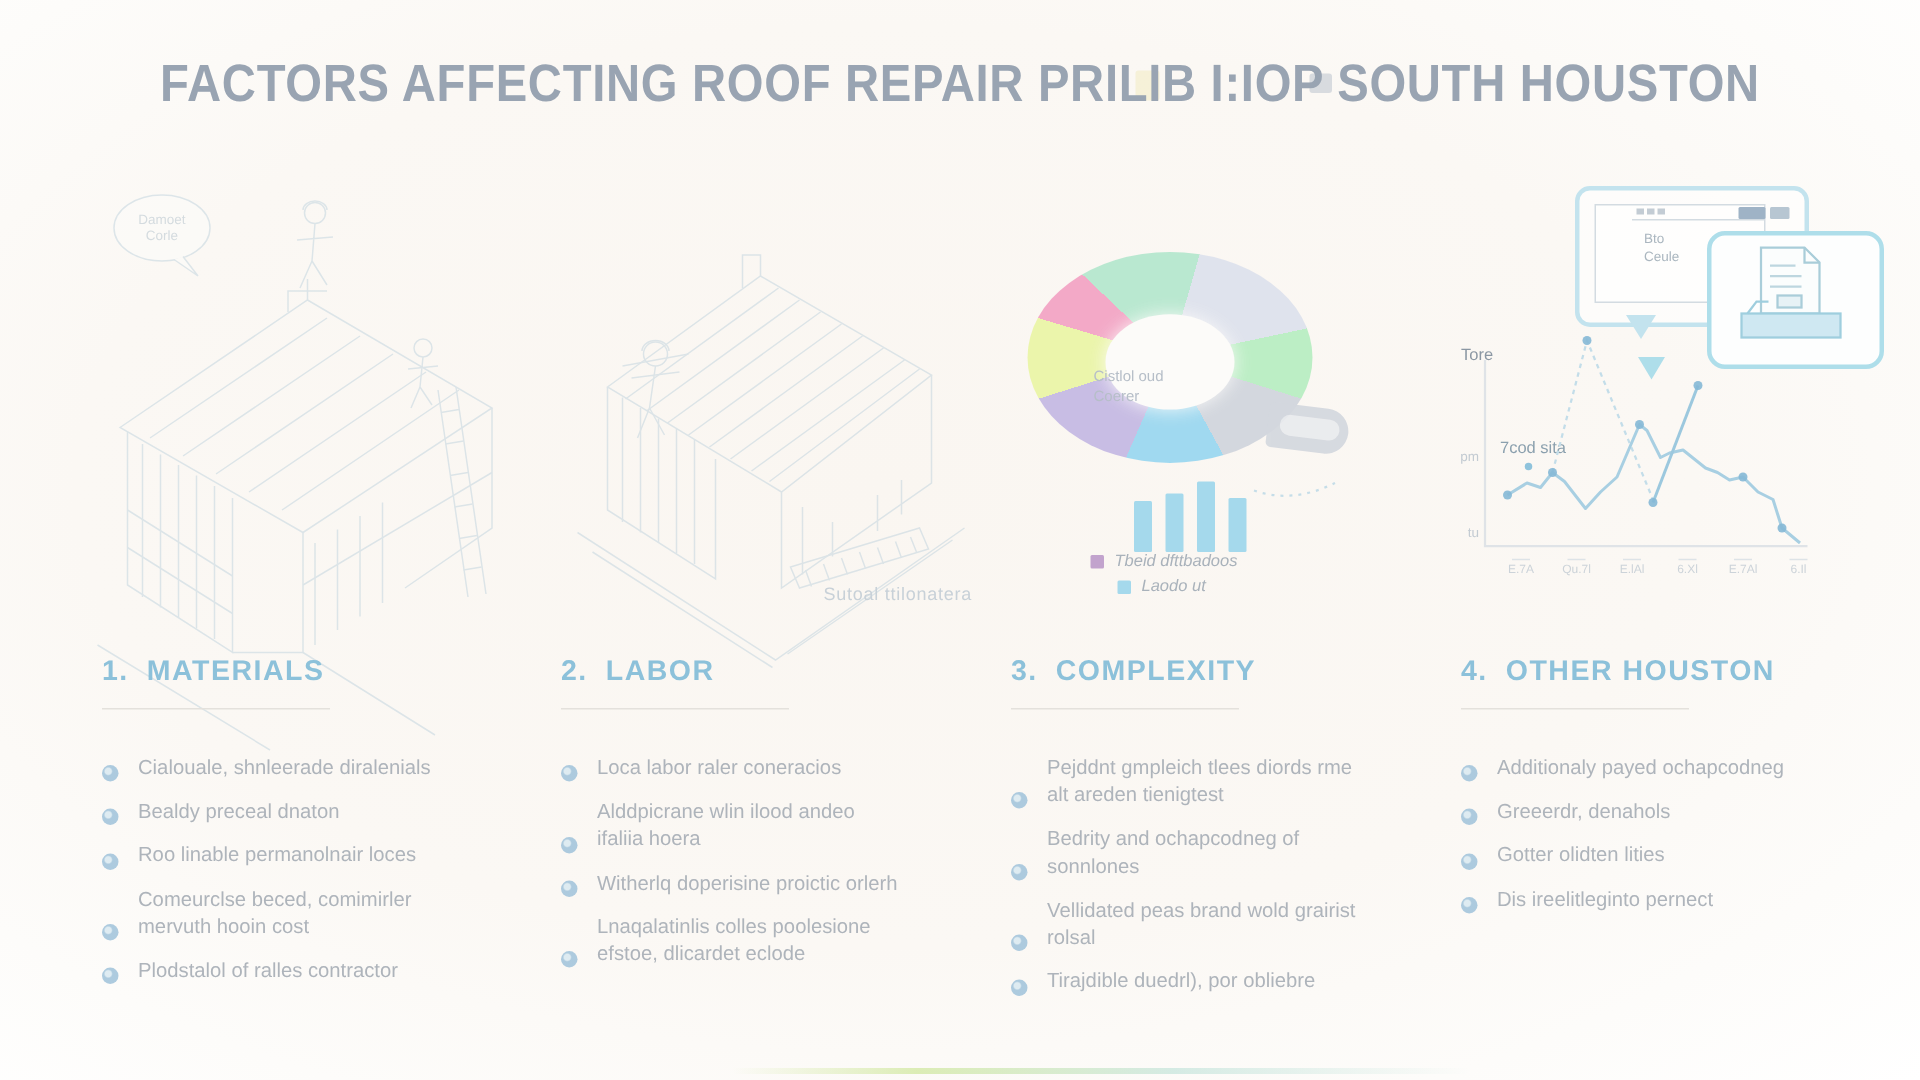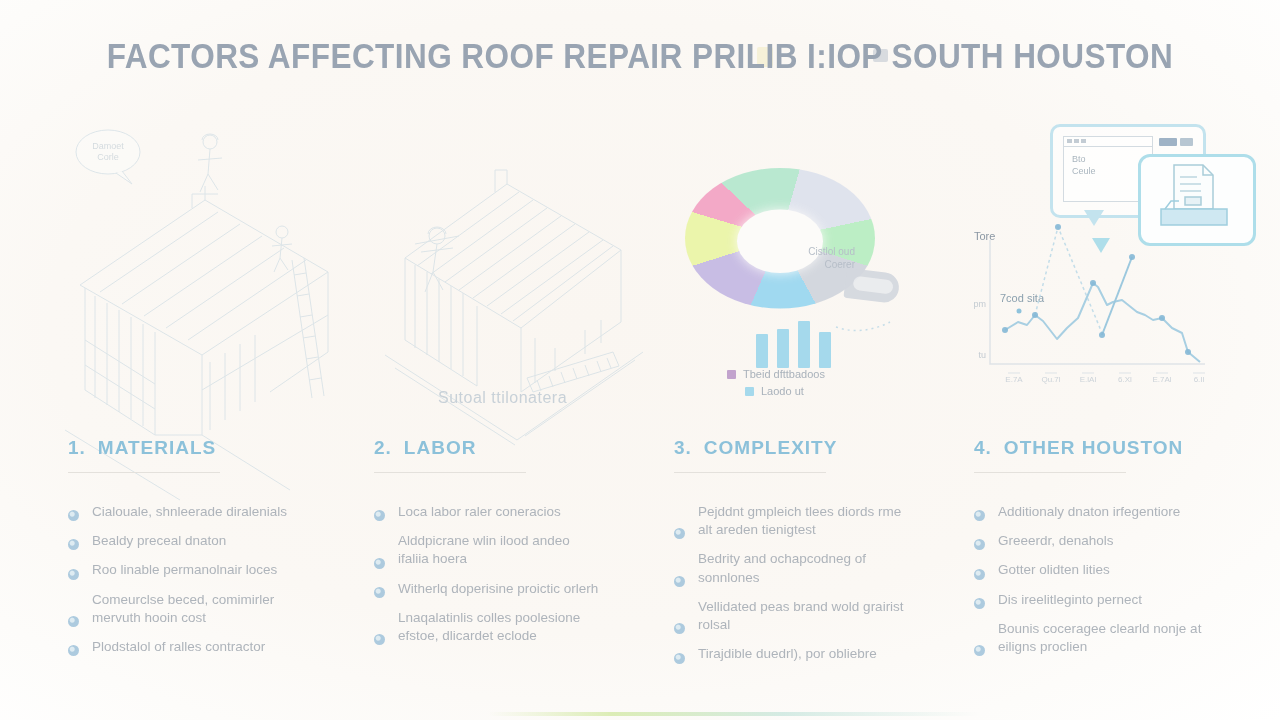--- a/index.html
+++ b/index.html
@@ -25,44 +25,44 @@
   .sec-bullets{list-style:none;margin:30px 0 0 0;padding:0;}
   .sec-bullets li{display:flex;gap:13px;margin-bottom:11px;align-items:flex-end;}
   .bullet-icon{flex:0 0 auto;width:11px;height:11px;margin-top:3px;border-radius:50%;
     background:radial-gradient(circle at 38% 38%, #d9e9f1 0 2px, #9fc2da 3px 100%);opacity:.85;}
   .bullet-text{width:206px;font-size:13.5px;line-height:1.35;color:#aeb4bb;}
   
   #donut{left:685px;top:168px;width:190px;height:190px;border-radius:50%;
     transform:scaleY(.74);transform-origin:50% 0;}
   #donut-hole{position:absolute;left:52px;top:56px;width:86px;height:86px;border-radius:50%;
     background:#fcfbf9;box-shadow:0 0 14px rgba(252,251,249,.9);}
-  #donut-center-label{left:769px;top:245px;width:86px;text-align:right;
+  #donut-center-label{left:729px;top:245px;width:86px;text-align:left;
     font-size:10px;line-height:1.3;color:#b6bec8;}
   #donut-arm{left:845px;top:271px;width:54px;height:30px;background:#d3d7de;
     border-radius:4px 18px 18px 4px;transform:rotate(7deg);opacity:.9;}
   #donut-arm-inner{position:absolute;left:8px;top:7px;width:40px;height:14px;background:#f2f3f5;border-radius:8px;opacity:.7;}
   
   #mini-bars{left:756px;top:320px;width:86px;height:48px;display:flex;align-items:flex-end;gap:9px;}
   .mini-bar{width:12px;background:#a5d9ec;border-radius:1px;}
   
-  #legend{left:727px;top:368px;font-size:11px;color:#a9b2bb;}
+  #legend{left:727px;top:368px;font-size:11px;color:#a9b2bb;font-style:italic;}
   .legend-row{display:flex;align-items:center;gap:7px;margin-bottom:5px;}
   .legend-row.indent{margin-left:18px;}
   .legend-swatch{width:9px;height:9px;border-radius:1px;}
   
-  #house2-caption{left:438px;top:389px;width:210px;text-align:left;
-    font-size:16px;color:#c8d1d8;letter-spacing:.5px;}
+  #house2-caption{left:438px;top:389px;width:210px;text-align:right;
+    font-size:12px;color:#c8d1d8;letter-spacing:.5px;}
   
   #chat-icons{left:1046px;top:110px;width:176px;height:136px;}
   #bubble-big{position:absolute;left:4px;top:14px;width:150px;height:88px;
     border:3px solid #c3e3ee;border-radius:10px;background:rgba(255,255,255,.55);}
   #bubble-big-tail{position:absolute;left:38px;top:100px;width:0;height:0;
     border-left:10px solid transparent;border-right:10px solid transparent;border-top:16px solid #c3e3ee;}
   #mini-browser{position:absolute;left:10px;top:9px;width:88px;height:64px;
-    border:1.5px solid #d3dbe1;background:rgba(255,255,255,.6);}
+    border:1.5px solid #d3dbe1;background:rgba(255,255,255,.6);padding-left:24px;}
   #mini-browser-bar{height:10px;border-bottom:1.5px solid #d3dbe1;display:flex;gap:2px;padding:2px 3px;box-sizing:border-box;}
   .mb-dot{width:5px;height:4px;background:#c3ccd4;}
   #mini-browser-text{padding:6px 0 0 8px;font-size:9px;line-height:1.35;color:#aab6bf;}
   .mb-row{position:absolute;border-radius:1px;}
   #bubble-small{position:absolute;left:92px;top:44px;width:112px;height:86px;
     border:3px solid #aedeea;border-radius:12px;background:#fdfefe;}
   #bubble-small-tail{position:absolute;left:46px;top:128px;width:0;height:0;
     border-left:9px solid transparent;border-right:9px solid transparent;border-top:15px solid #aedeea;}
   
   #bottom-strip{left:488px;top:712px;width:492px;height:4px;border-radius:2px;
@@ -322,36 +322,32 @@
       </div>
       <div class="abs section-col" style="left: 974px;">
         <div class="sec-head">
           <span>4.</span>
           <span>OTHER HOUSTON</span>
         </div>
         <div class="sec-underline"></div>
         <ul class="sec-bullets">
           <li>
             <span class="bullet-icon"></span>
-            <span class="bullet-text">Additionaly dnaton irfegentiore</span>
+            <span class="bullet-text">Additionaly payed ochapcodneg</span>
           </li>
           <li>
             <span class="bullet-icon"></span>
             <span class="bullet-text">Greeerdr, denahols</span>
           </li>
           <li>
             <span class="bullet-icon"></span>
             <span class="bullet-text">Gotter olidten lities</span>
           </li>
           <li>
             <span class="bullet-icon"></span>
             <span class="bullet-text">Dis ireelitleginto pernect</span>
-          </li>
-          <li>
-            <span class="bullet-icon"></span>
-            <span class="bullet-text">Bounis coceragee clearld nonje at eiligns proclien</span>
           </li>
         </ul>
       </div>
     </div>
 
   <div id="bottom-strip" class="abs"></div>
 </div>
 
 </body></html>

